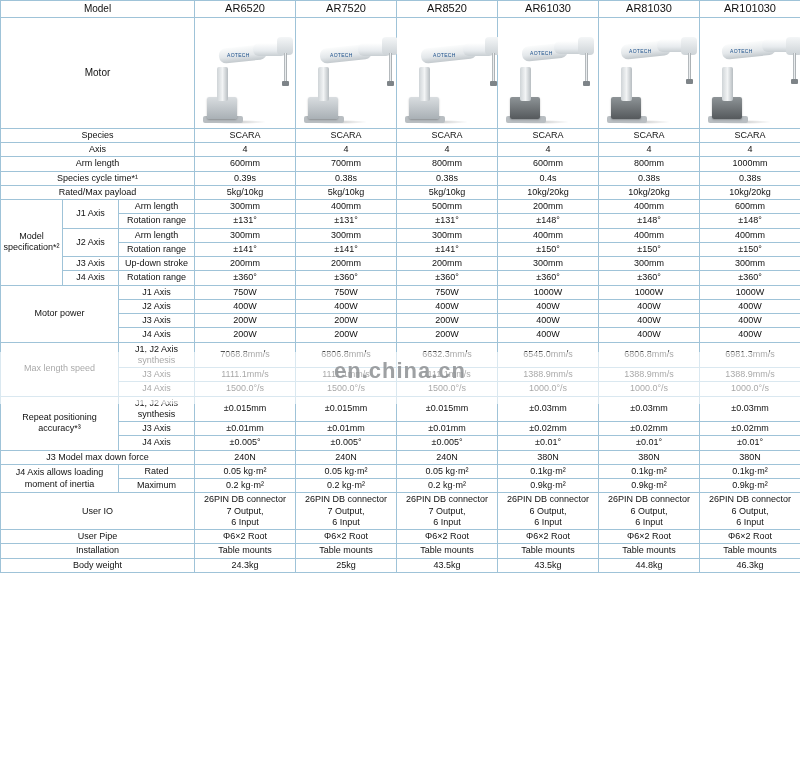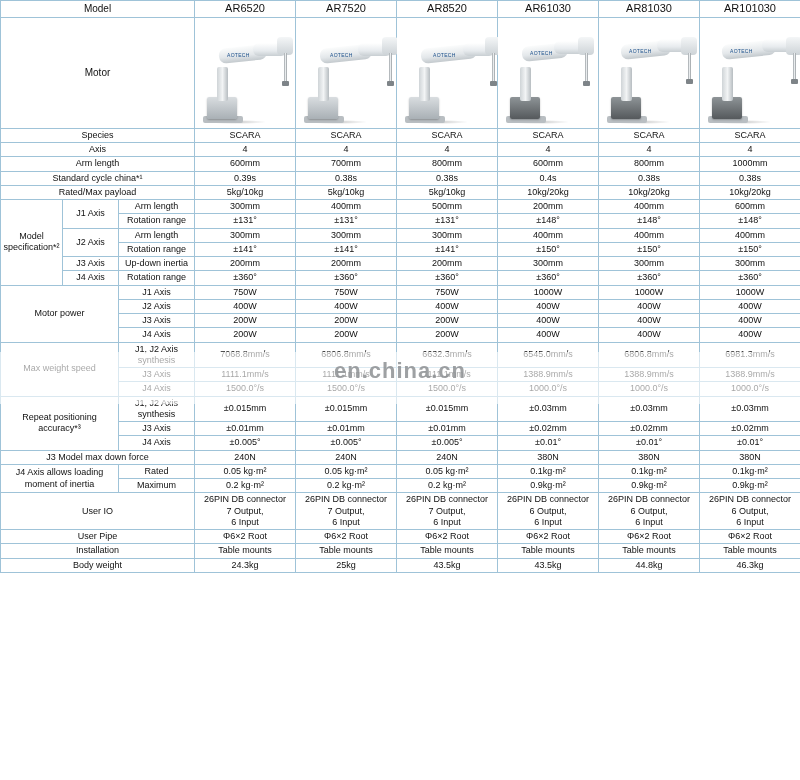--- a/index.html
+++ b/index.html
@@ -310,21 +310,21 @@
         <td class="lbl" colspan="3">Arm length</td>
         <td>600mm</td>
         <td>700mm</td>
         <td>800mm</td>
         <td>600mm</td>
         <td>800mm</td>
         <td>1000mm</td>
       </tr>
 
       <tr>
-        <td class="lbl" colspan="3">Standard cycle china*¹</td>
+        <td class="lbl" colspan="3">Species cycle time*¹</td>
         <td>0.39s</td>
         <td>0.38s</td>
         <td>0.38s</td>
         <td>0.4s</td>
         <td>0.38s</td>
         <td>0.38s</td>
       </tr>
 
       <tr>
         <td class="lbl" colspan="3">Rated/Max payload</td>
@@ -372,21 +372,21 @@
         <td>±141°</td>
         <td>±141°</td>
         <td>±141°</td>
         <td>±150°</td>
         <td>±150°</td>
         <td>±150°</td>
       </tr>
 
       <tr>
         <td class="lbl">J3 Axis</td>
-        <td class="lbl">Up-down inertia</td>
+        <td class="lbl">Up-down stroke</td>
         <td>200mm</td>
         <td>200mm</td>
         <td>200mm</td>
         <td>300mm</td>
         <td>300mm</td>
         <td>300mm</td>
       </tr>
       <tr>
         <td class="lbl">J4 Axis</td>
         <td class="lbl">Rotation range</td>
@@ -430,21 +430,21 @@
         <td class="lbl">J4 Axis</td>
         <td>200W</td>
         <td>200W</td>
         <td>200W</td>
         <td>400W</td>
         <td>400W</td>
         <td>400W</td>
       </tr>
 
       <tr>
-        <td class="lbl-strong" colspan="2" rowspan="3">Max weight speed</td>
+        <td class="lbl-strong" colspan="2" rowspan="3">Max length speed</td>
         <td class="lbl">J1, J2 Axis synthesis</td>
         <td>7068.8mm/s</td>
         <td>6806.8mm/s</td>
         <td>6632.3mm/s</td>
         <td>6545.0mm/s</td>
         <td>6806.8mm/s</td>
         <td>6981.3mm/s</td>
       </tr>
       <tr>
         <td class="lbl">J3 Axis</td>

